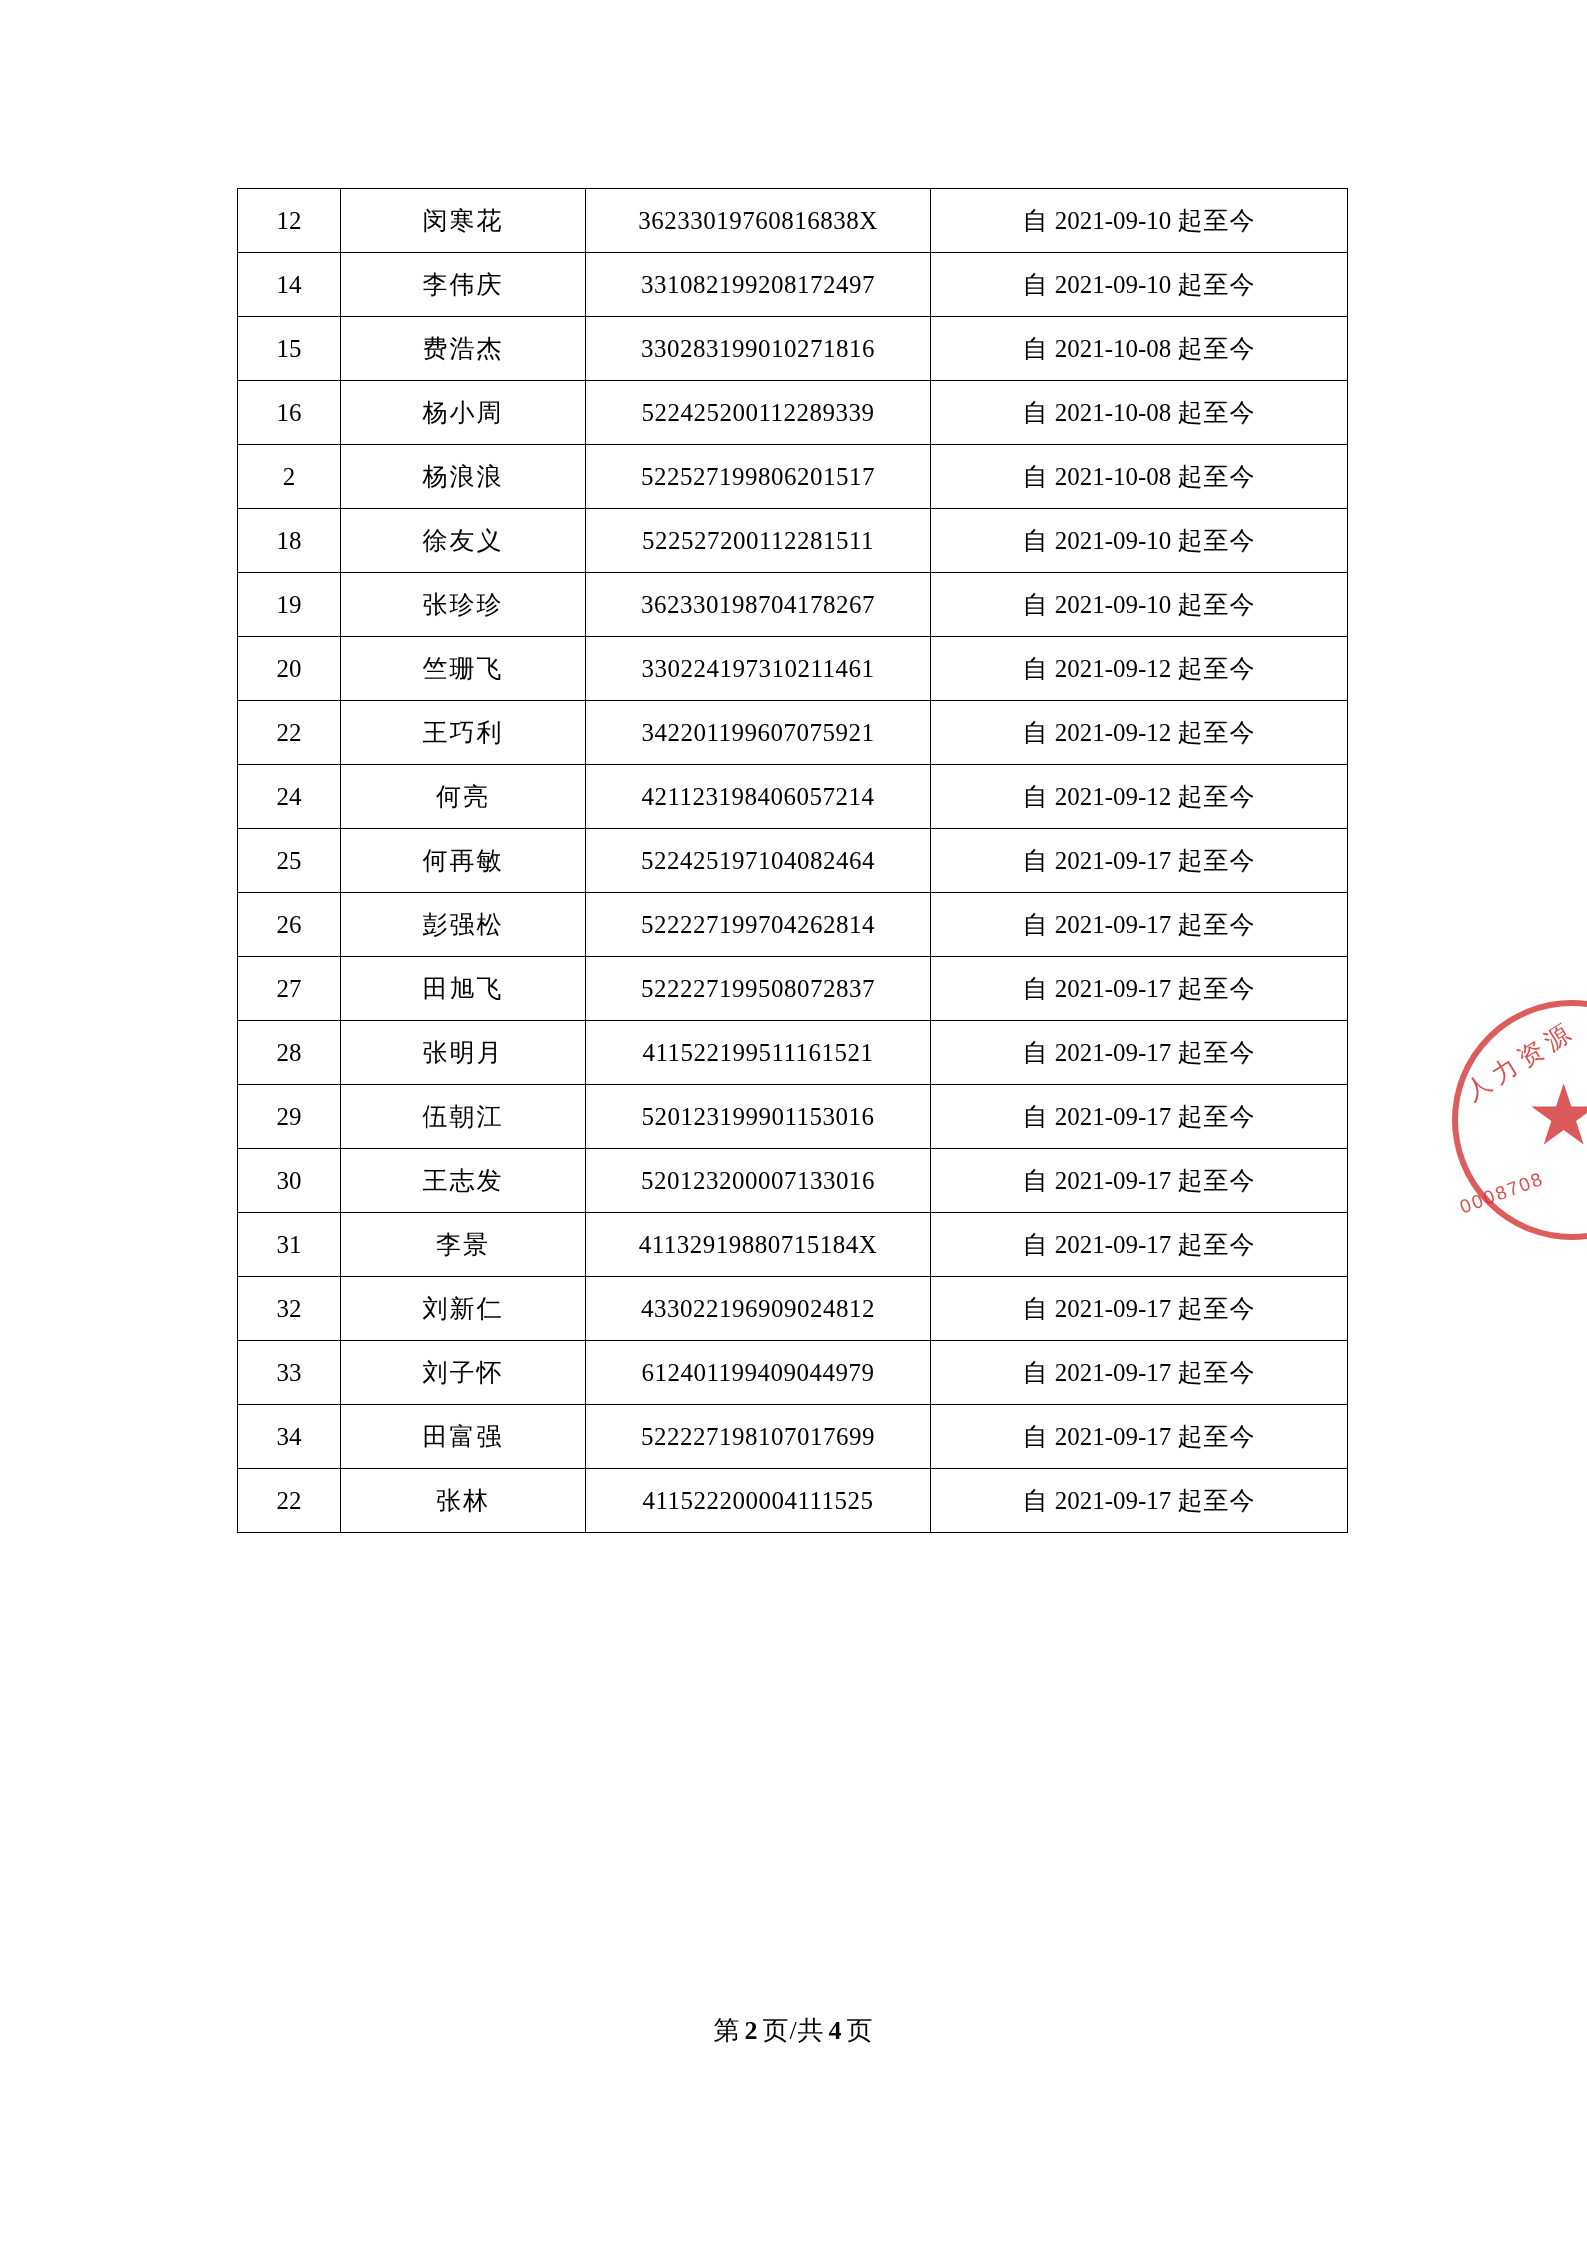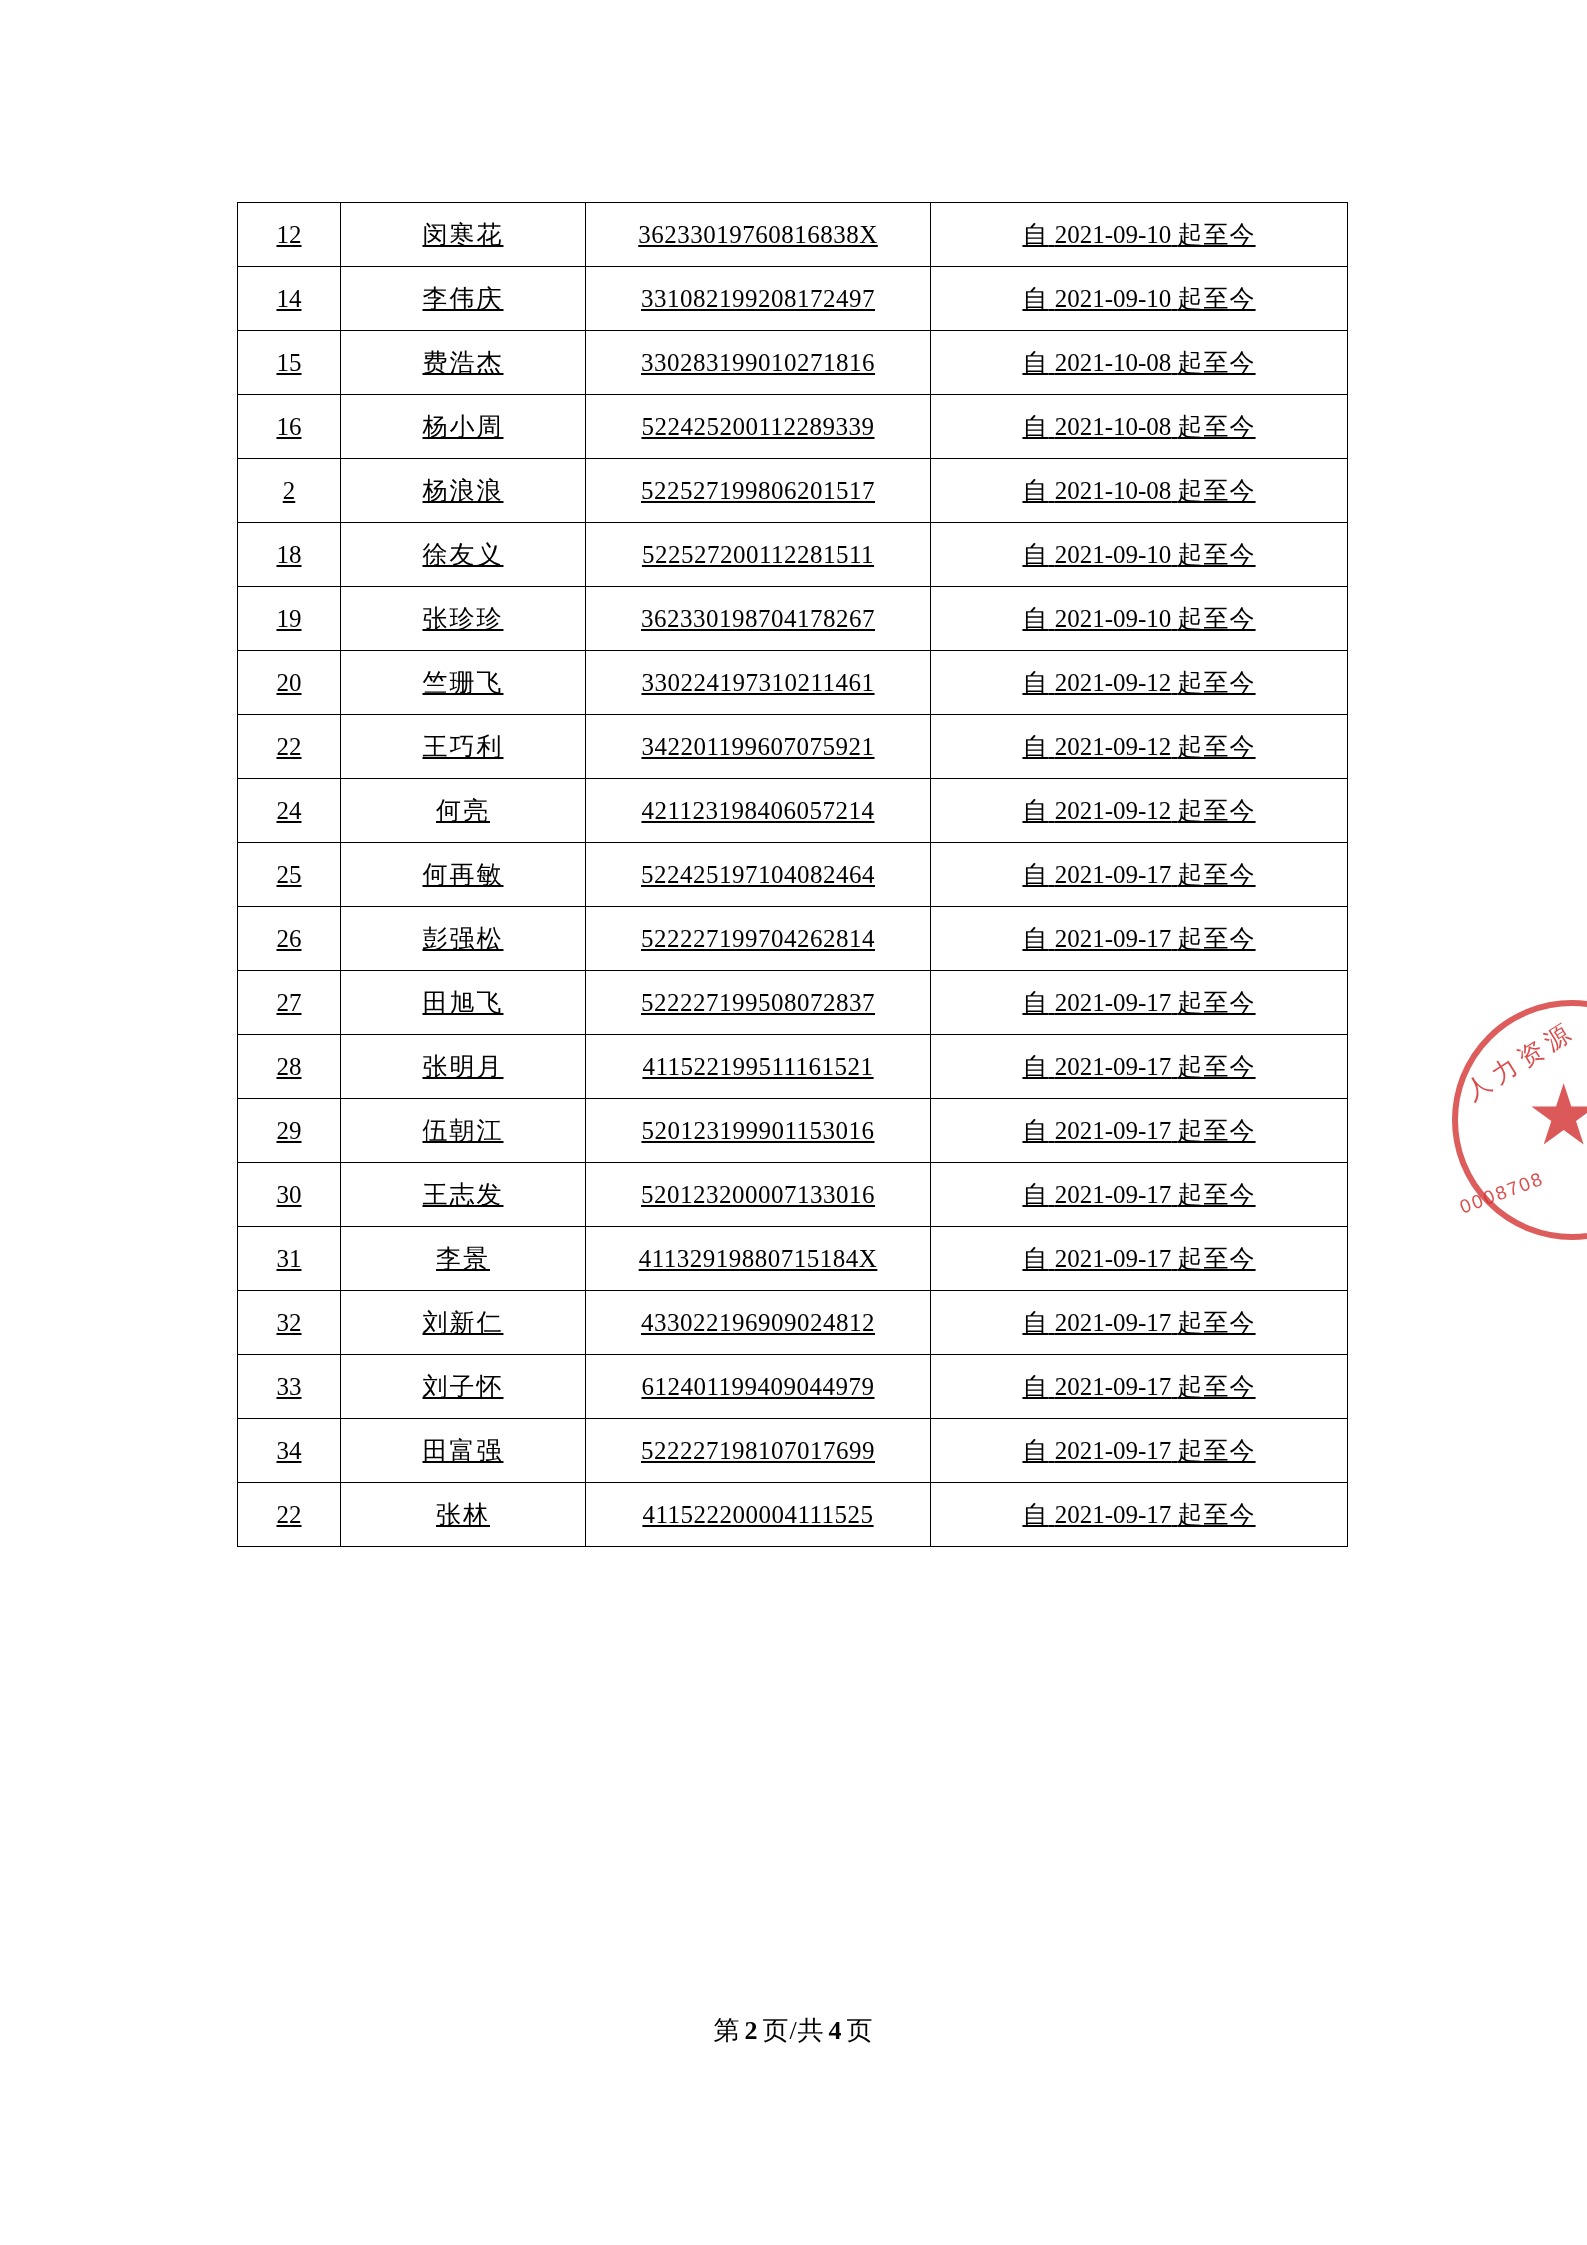--- a/index.html
+++ b/index.html
@@ -18,23 +18,22 @@
   .page {
     position: absolute;
     left: 0;
     top: 0;
     width: 1587px;
     height: 2245px;
   }
   .table-wrap {
     position: absolute;
     left: 237px;
-    top: 202px;
+    top: 188px;
     width: 1110px;
-    text-decoration: underline;
   }
   table.roster {
     border-collapse: collapse;
     width: 1110px;
     table-layout: fixed;
   }
   table.roster td {
     border: 1px solid #000000;
     height: 63px;
     text-align: center;

